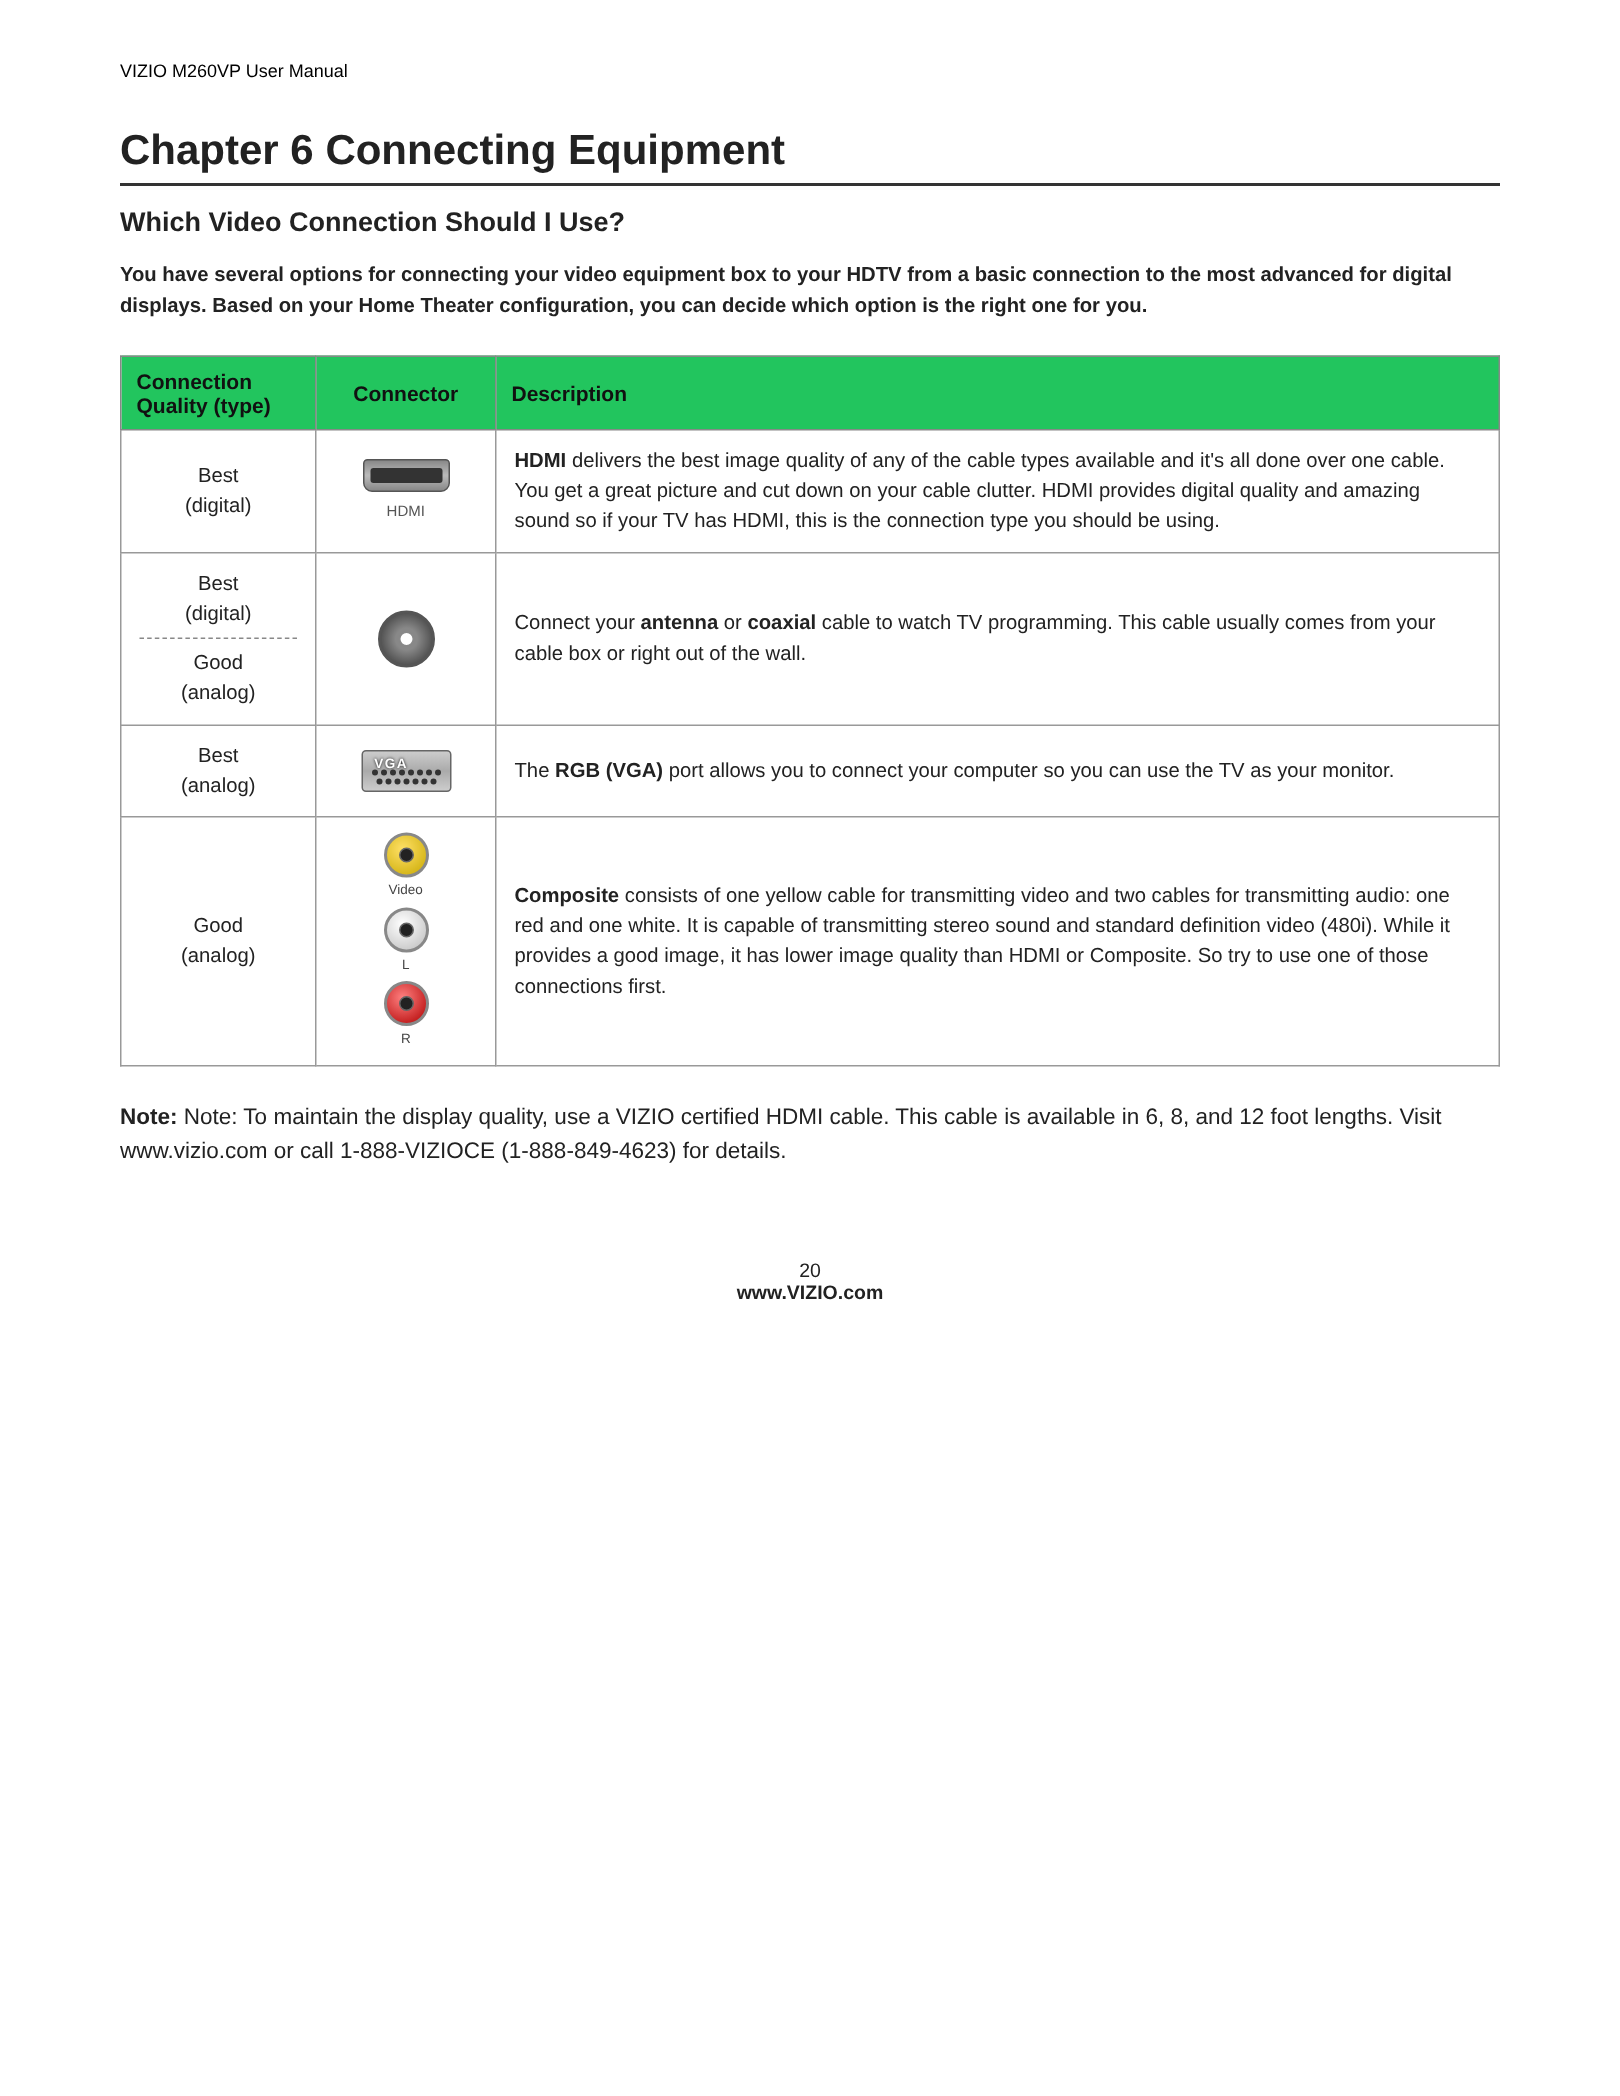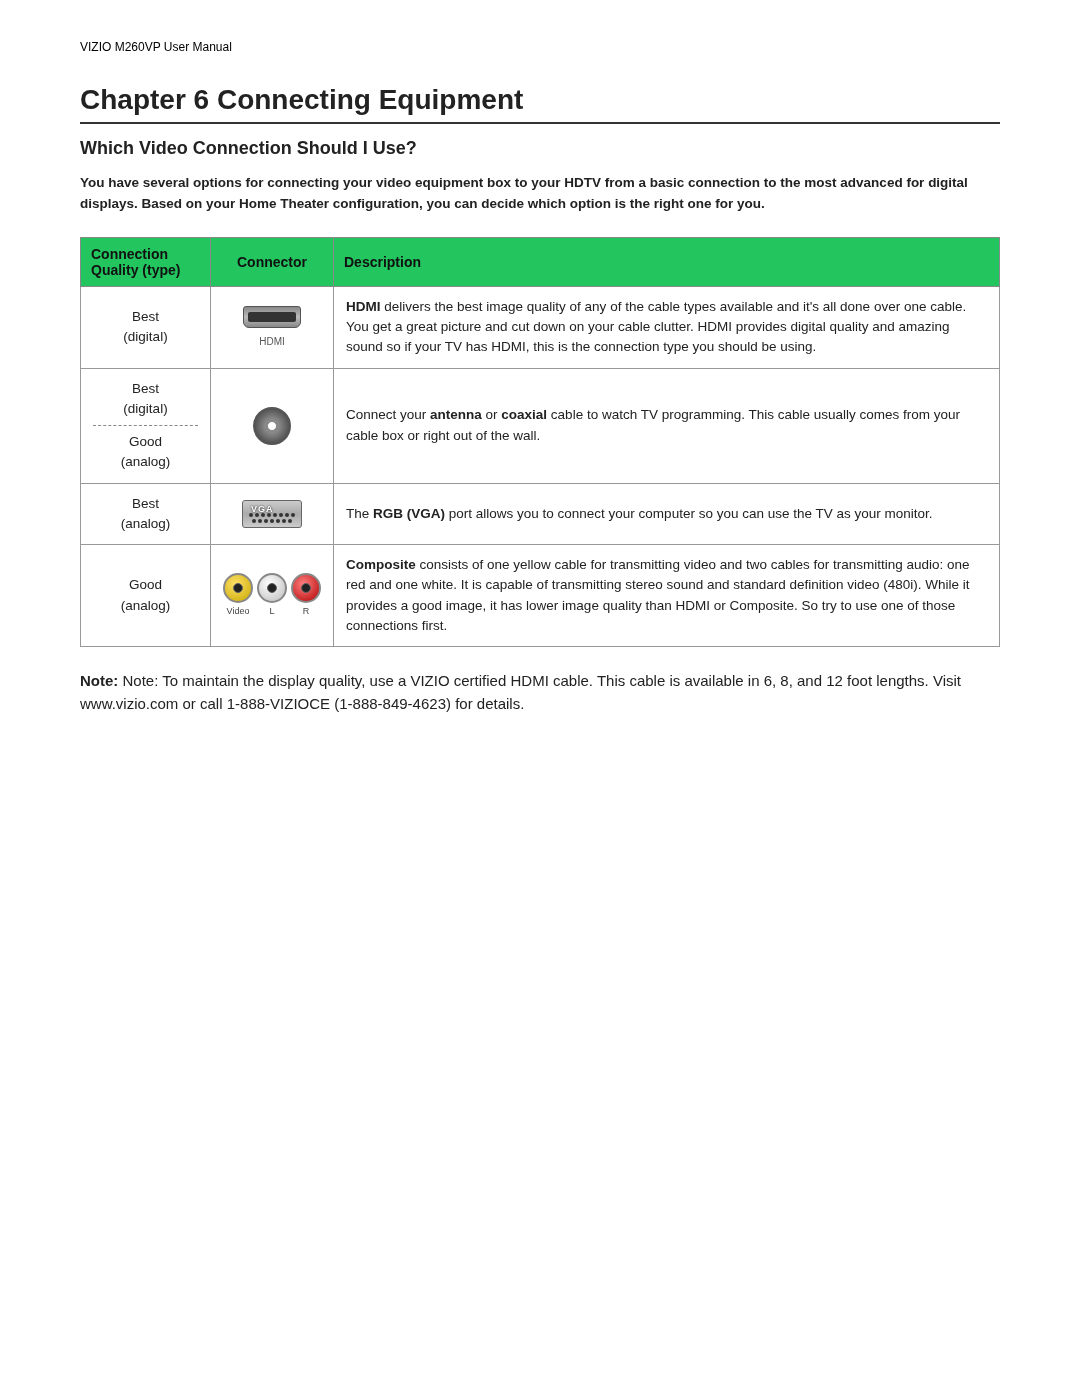--- a/index.html
+++ b/index.html
@@ -162,21 +162,21 @@
     }
     .vga-dot {
       width: 4px;
       height: 4px;
       border-radius: 50%;
       background: #333;
     }
     
     .composite-group {
       display: flex;
-      flex-direction: row;
+      flex-direction: column;
       align-items: center;
       gap: 4px;
     }
     .composite-row {
       display: flex;
       flex-direction: column;
       align-items: center;
       gap: 2px;
     }
     .comp-port {
@@ -344,13 +344,15 @@
       </td>
     </tr>
   </tbody>
 </table>
 
 <p class="note-text">
   <b>Note:</b> <span>Note: To maintain the display quality, use a VIZIO certified HDMI cable. This cable is available in 6, 8, and 12 foot lengths. Visit www.vizio.com or call 1-888-VIZIOCE (1-888-849-4623) for details.</span>
 </p>
 
 <div class="page-footer">
+  <div>20</div>
+  <div class="website">www.VIZIO.com</div>
 </div>
 
 </body></html>

